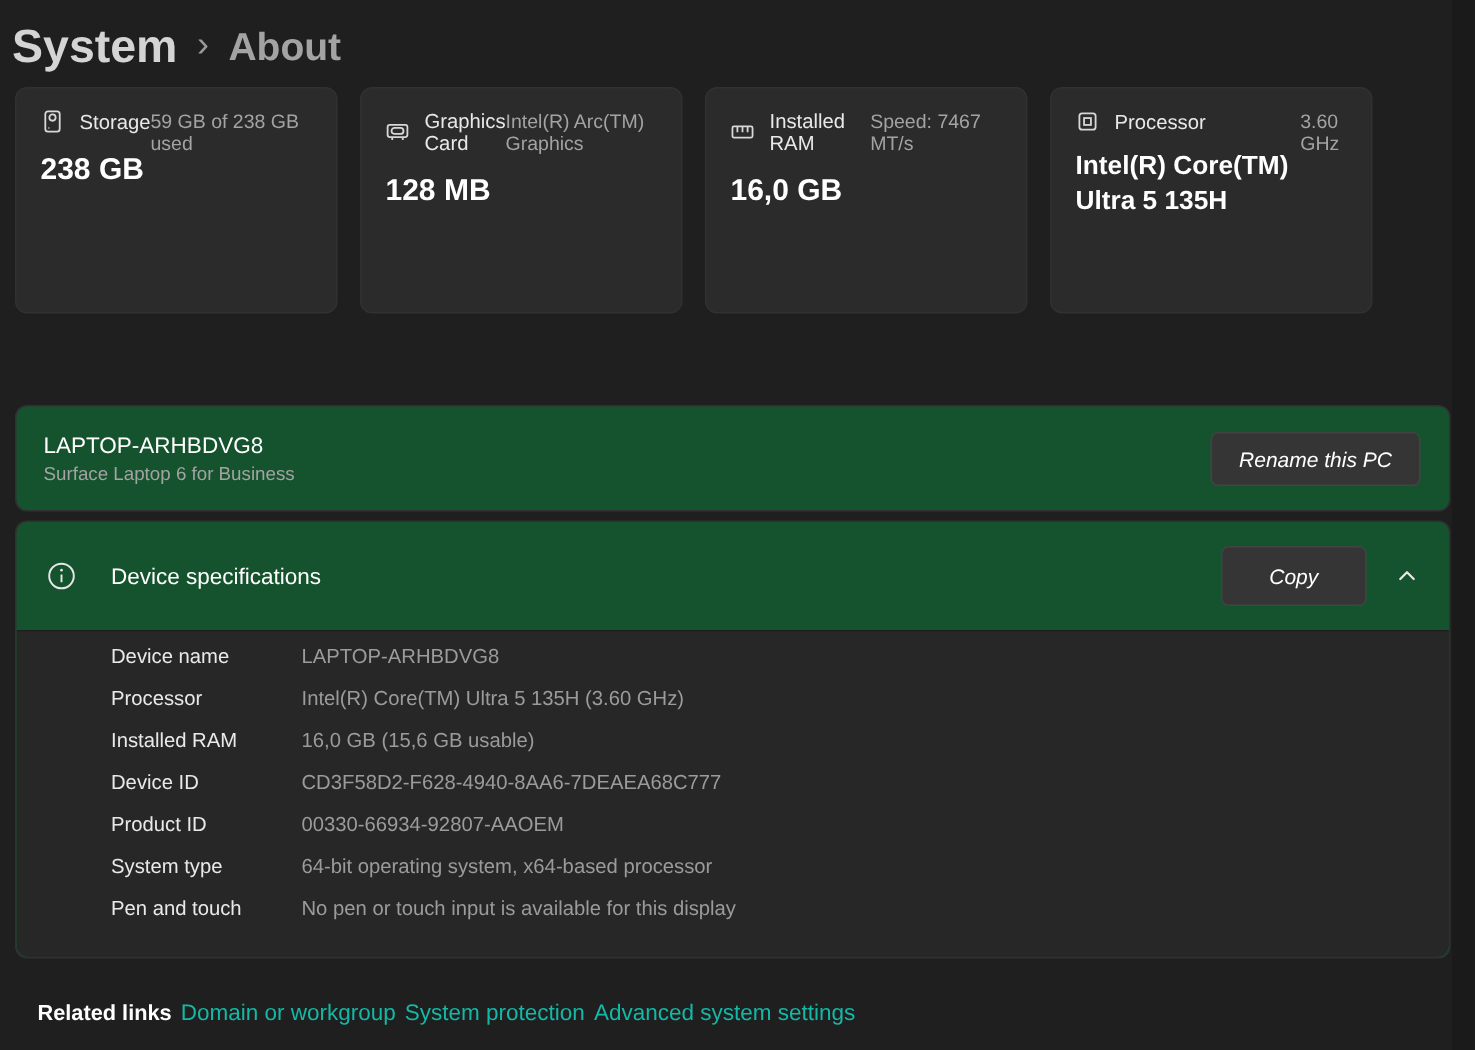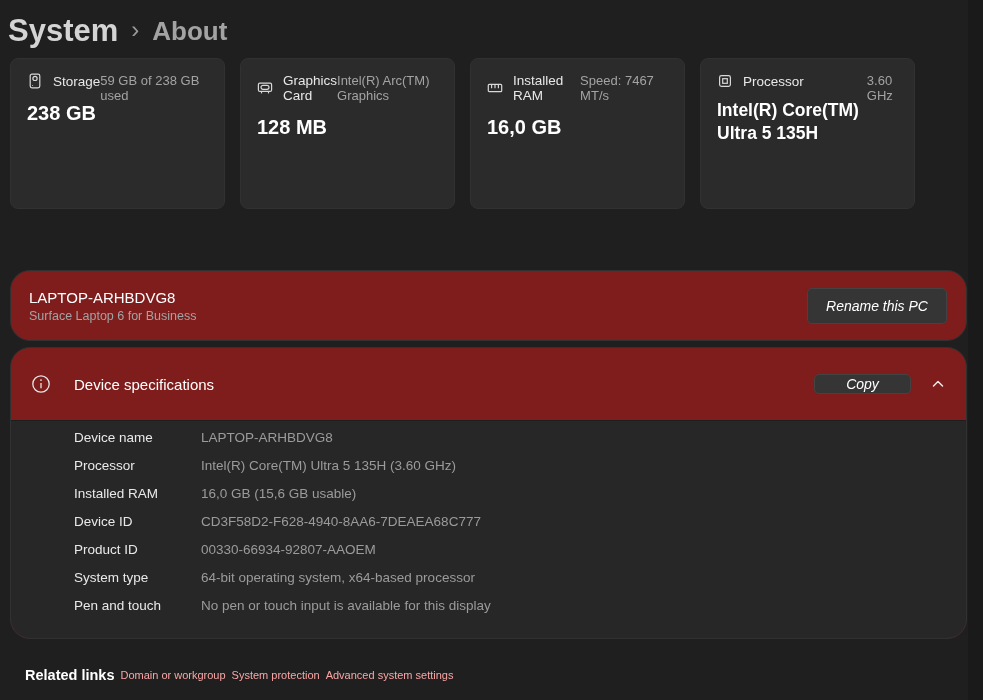--- a/index.html
+++ b/index.html
@@ -45,23 +45,23 @@
   .card-value {
     font-size: 20px; font-weight: 700; color: #ffffff;
     margin-top: 12px; line-height: 1.25;
   }
   .card-value.small { font-size: 17.5px; line-height: 1.3; margin-top: 10px; }
   .card-caption { font-size: 13px; color: #a3a3a3; }
 
   
   .panel {
     margin: 0 16px 0 10px;
-    background: #7f1d1d;
+    background: #14532d;
     border: 1px solid #313131;
-    border-radius: 20px;
+    border-radius: 8px;
   }
   .device-panel {
     margin-top: 61px;
     height: 71px;
     display: flex;
     align-items: center;
     padding: 0 19px 0 18px;
   }
   .device-text { flex: 1; }
   .device-name { font-size: 15px; color: #ffffff; }
@@ -81,21 +81,21 @@
   .expander { margin-top: 6px; overflow: hidden; }
   .expander-header {
     height: 72px;
     display: flex;
     align-items: center;
     padding: 0 20px;
     cursor: pointer;
   }
   .info-icon { width: 20px; height: 20px; display: inline-flex; margin-right: 23px; }
   .expander-title { font-size: 15px; color: #ffffff; flex: 1; }
-  .copy-btn { width: 97px; height: 20px; }
+  .copy-btn { width: 97px; height: 40px; }
   .chevron { width: 16px; height: 16px; margin-left: 19px; display: inline-flex; cursor: pointer; }
 
   .expander-body {
     background: #272727;
     border-top: 1px solid #1e1e1e;
     border-radius: 0 0 8px 8px;
     padding: 9px 20px 12px 63px;
   }
   .spec-row { display: flex; height: 28px; align-items: flex-start; }
   .spec-label { width: 127px; font-size: 13.5px; color: #e9e9e9; flex-shrink: 0; }
@@ -103,22 +103,22 @@
 
   
   .related {
     margin: 28px 0 0 25px;
     display: flex;
     align-items: center;
     gap: 6px;
   }
   .related-title { font-size: 14.5px; font-weight: 700; color: #ffffff; }
   .related a, .related .link {
-    font-size: 11px;
-    color: #fca5a5;
+    font-size: 15px;
+    color: #14b8a6;
     text-decoration: none;
     cursor: pointer;
   }
 </style>
 </head>
 <body>
 
 <div class="right-gutter"></div>
 
 <div class="breadcrumb">

